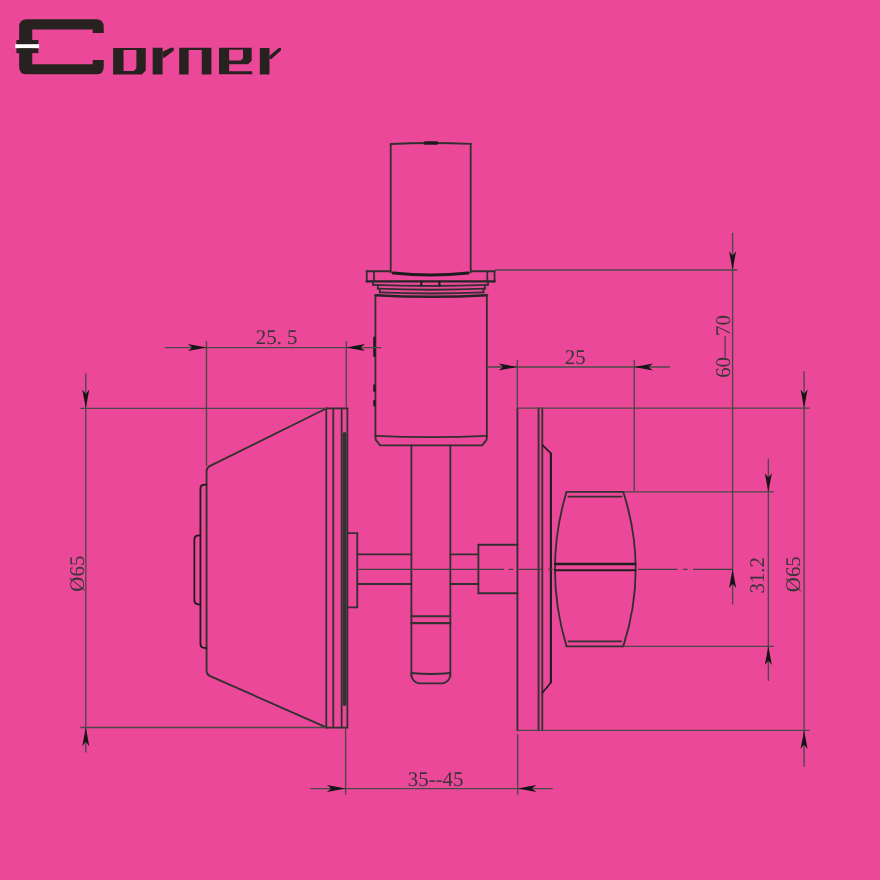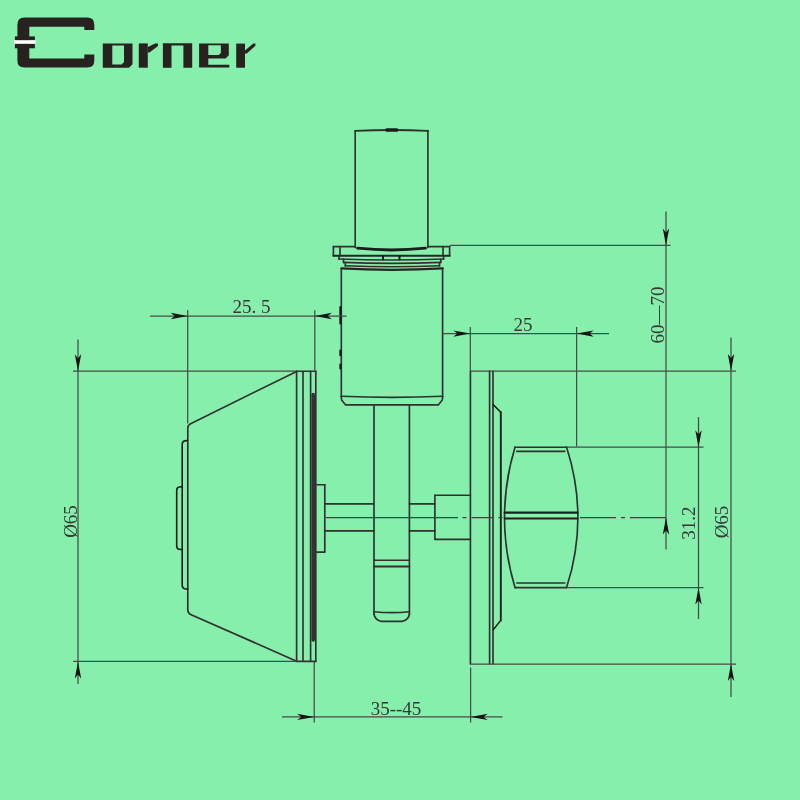--- a/index.html
+++ b/index.html
@@ -1,16 +1,16 @@
 <!DOCTYPE html>
 <html><head>
 <meta charset="utf-8">
 <style>
   html,body{margin:0;padding:0;background:#ffffff;}
-  #page{position:relative;width:800px;height:800px;background:#86efac;overflow:hidden;}
+  #page{position:relative;width:800px;height:800px;background:#ec4899;overflow:hidden;}
   svg{position:absolute;left:0;top:0;}
   text{font-family:"Liberation Serif", serif;fill:#363636;}
 </style>
 </head>
 <body>
 <div id="page">
 <svg width="800" height="800" viewBox="0 0 800 800">
 
   <g id="logo" fill="#272220" stroke="none">
 

